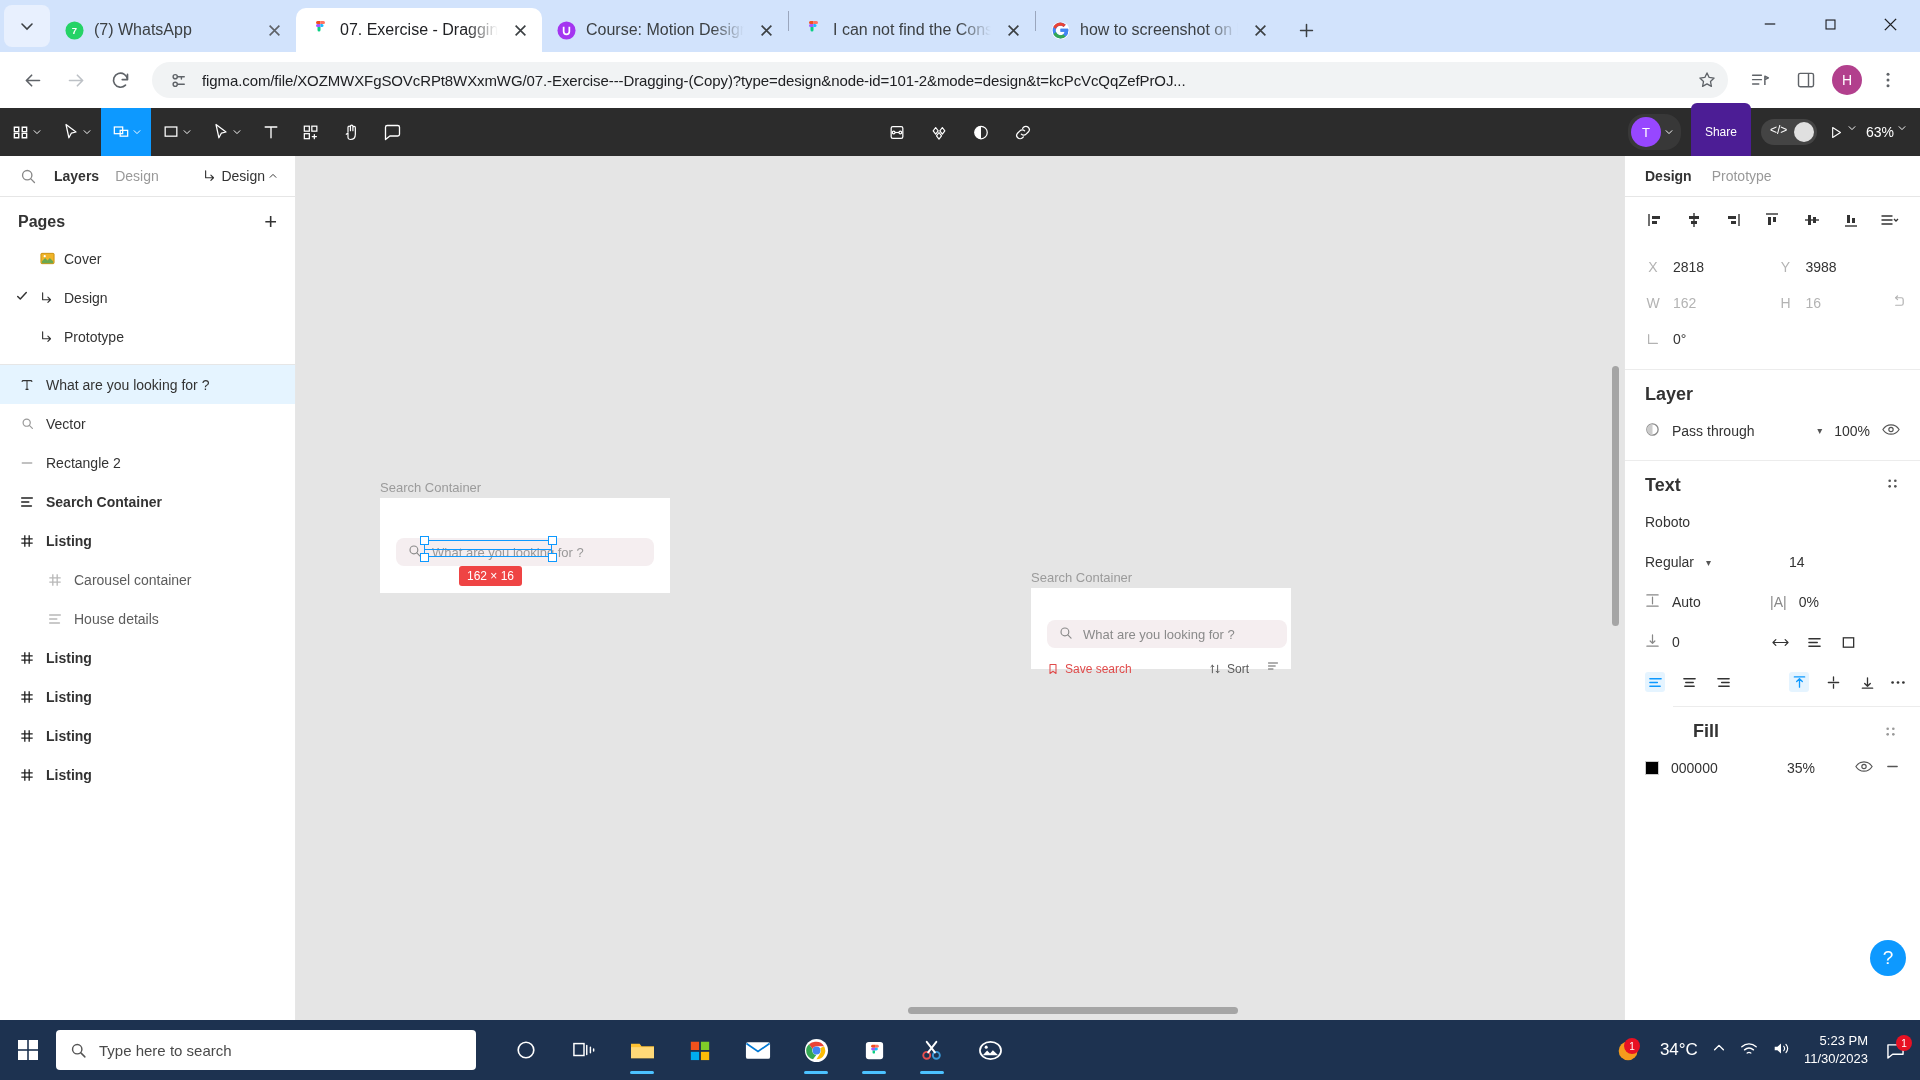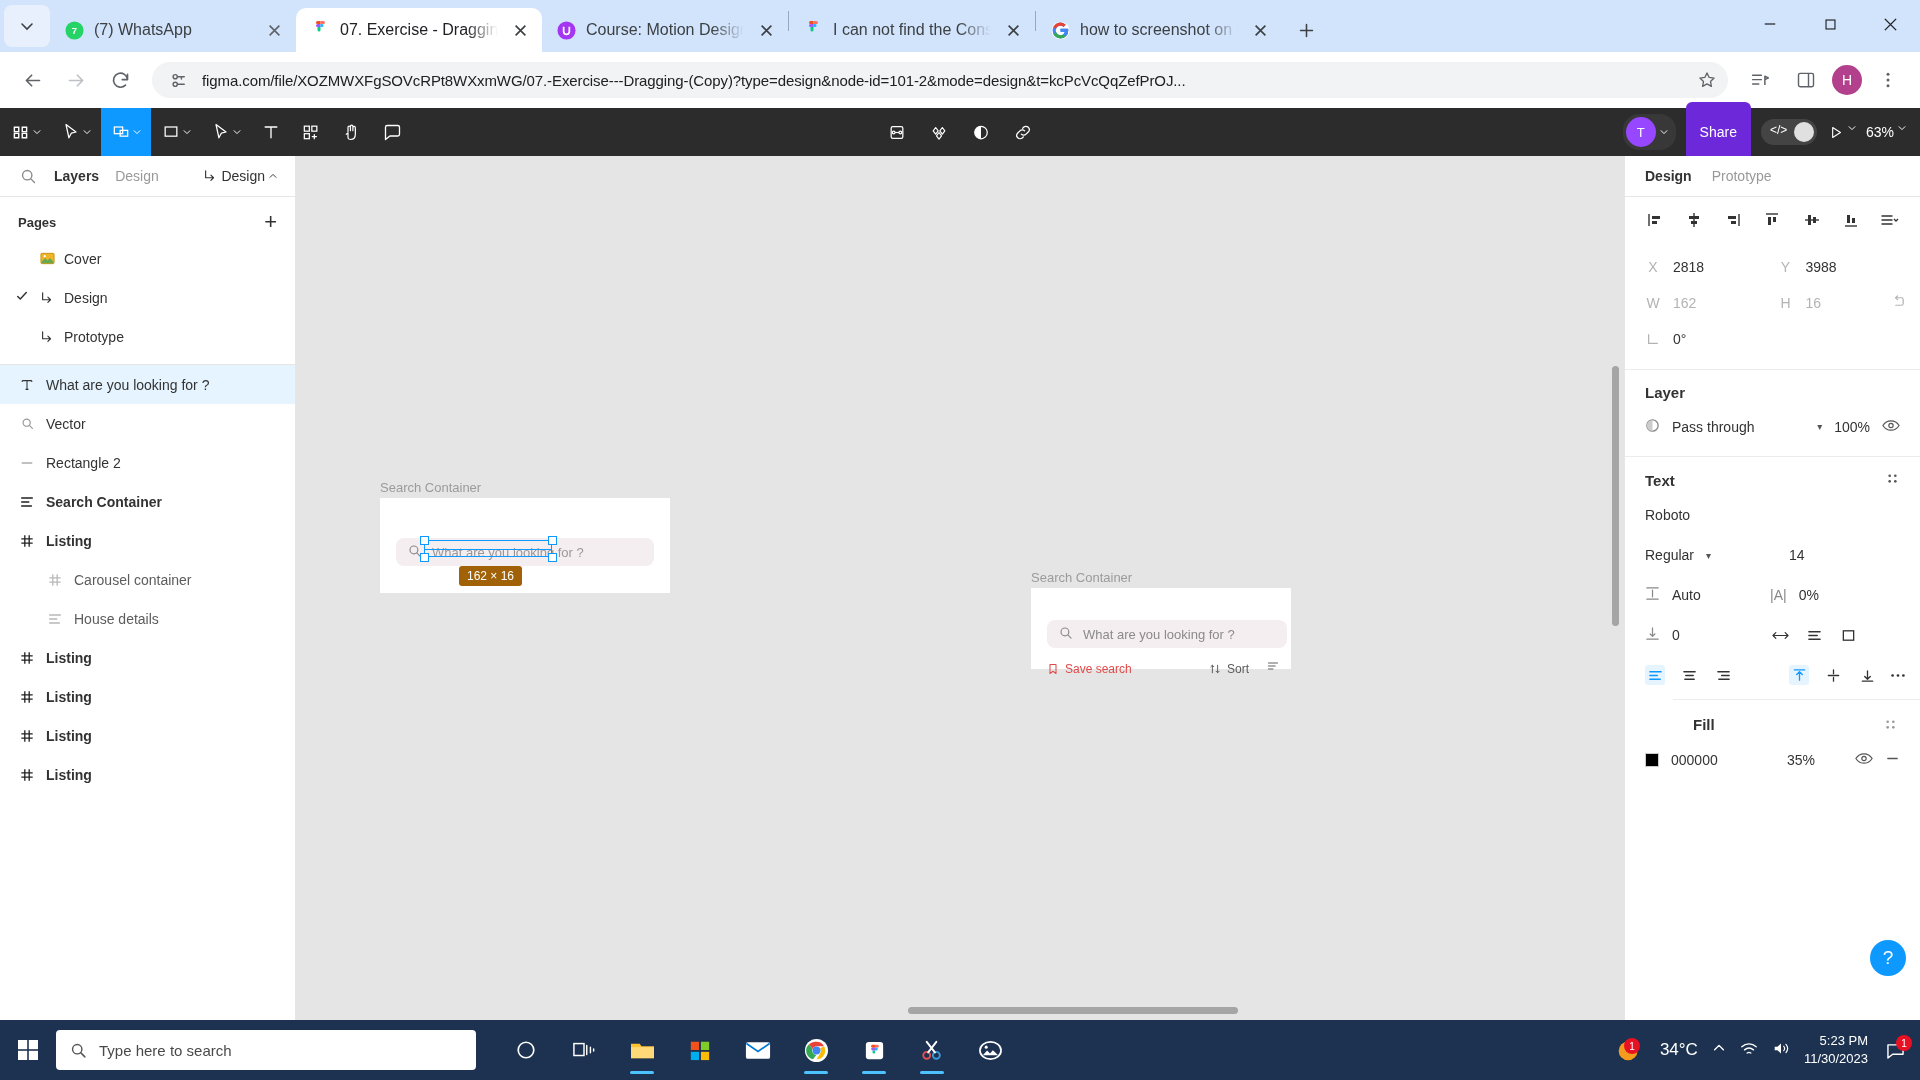--- a/index.html
+++ b/index.html
@@ -77,36 +77,36 @@
   .tool { height: 48px; display: flex; align-items: center; justify-content: center; gap: 2px; padding: 0 10px; }
   .tool.active { background: #0d99ff; }
   .caret { width: 8px; height: 8px; }
   .fig-center { position: absolute; left: 50%; transform: translateX(-50%); display: flex; align-items: center; gap: 22px; }
   .fig-right { margin-left: auto; display: flex; align-items: center; gap: 10px; padding-right: 14px; }
   .fig-avatar {
     width: 30px; height: 30px; border-radius: 50%; background: #9747ff; color: #fff;
     font-size: 13px; display: flex; align-items: center; justify-content: center;
   }
   .avatar-chip { display: flex; align-items: center; gap: 4px; background: #383838; border-radius: 16px; padding: 3px 8px 3px 3px; }
-  .share-btn { background: #6d28d9; color: #fff; font-size: 14px; padding: 22px 14px; border-radius: 6px; }
+  .share-btn { background: #4c1d95; color: #fff; font-size: 12px; padding: 22px 14px; border-radius: 6px; }
   .toggle-pill { width: 56px; height: 26px; background: #444; border-radius: 13px; position: relative; }
   .toggle-pill::after { content:''; position:absolute; right:3px; top:3px; width:20px; height:20px; border-radius:50%; background:#e0e0e0; }
   .zoom-label { font-size: 14px; display: flex; gap: 4px; }
 
   .fig-body { flex: 1; display: flex; min-height: 0; }
 
   
   .left-panel { width: 296px; background: #fff; border-right: 1px solid #e6e6e6; display: flex; flex-direction: column; flex: none; }
   .lp-tabs { height: 41px; display: flex; align-items: center; gap: 16px; padding: 0 18px; border-bottom: 1px solid #e6e6e6; }
   .lp-tabs .t { font-size: 14px; color: #999; }
   .lp-tabs .t.sel { color: #333; font-weight: bold; }
   .lp-tabs .design-link { margin-left: auto; font-size: 14px; color: #333; display: flex; align-items: center; gap: 4px;}
 
   .pages-head { display: flex; align-items: center; padding: 14px 18px 6px; }
-  .pages-head .ttl { font-size: 13px; font-weight: bold; color: #333; }
+  .pages-head .ttl { font-size: 16px; font-weight: bold; color: #333; }
   .pages-head .plus { margin-left: auto; font-size: 22px; color: #333; line-height: 1; }
 
   .page-row { height: 39px; display: flex; align-items: center; padding-left: 14px; gap: 8px; font-size: 14px; color: #333; }
   .page-row .chk { width: 16px; text-align: center; font-size: 13px; color: #333; }
   .page-row .pico { width: 18px; display: flex; align-items: center; justify-content: center; }
 
   .lp-sep { height: 1px; background: #e6e6e6; margin: 8px 0 0; }
 
   .layer-row { height: 39px; display: flex; align-items: center; gap: 10px; font-size: 14px; color: #333; padding-left: 18px; }
   .layer-row.sel { background: #e5f4ff; }
@@ -120,21 +120,21 @@
   .frame-label { position: absolute; font-size: 13px; color: #9b9b9b; }
   .frame { position: absolute; background: #fff; }
 
   .search-pill {
     position: absolute; background: #f5eef0; border-radius: 8px; display: flex;
     align-items: center; gap: 10px; padding: 0 12px; font-size: 13px; color: #8a8a8a;
   }
   .sel-box { position: absolute; border: 1.5px solid #0d99ff; }
   .handle { position: absolute; width: 9px; height: 9px; background: #fff; border: 1.5px solid #0d99ff; }
   .size-badge {
-    position: absolute; background: #a16207; color: #fff; font-size: 12px;
+    position: absolute; background: #ef4444; color: #fff; font-size: 12px;
     padding: 3px 8px; border-radius: 3px; white-space: nowrap;
   }
   .sel-underline { position:absolute; height:1px; background:#0d99ff; }
 
   .hscroll { position: absolute; bottom: 6px; height: 7px; background: #a5a5a5; border-radius: 4px; }
   .vscroll { position: absolute; right: 5px; width: 7px; background: #a5a5a5; border-radius: 4px; }
 
   
   .right-panel { width: 296px; background: #fff; border-left: 1px solid #e6e6e6; flex: none; display: flex; flex-direction: column; position: relative; }
   .rp-tabs { height: 41px; display: flex; align-items: center; gap: 20px; padding: 0 20px; border-bottom: 1px solid #e6e6e6; }
@@ -142,21 +142,21 @@
   .rp-tabs .t.sel { color: #333; font-weight: 600; }
 
   .align-row { height: 46px; display: flex; align-items: center; justify-content: space-between; padding: 0 20px; }
   .sec { border-bottom: 1px solid #ececec; padding: 8px 20px 14px; }
   .prop-grid { display: grid; grid-template-columns: 1fr 1fr; gap: 4px 10px; }
   .prop { height: 32px; display: flex; align-items: center; gap: 12px; font-size: 14px; color: #333; }
   .prop .k { color: #b3b3b3; width: 16px; display:flex; align-items:center; justify-content:center;}
   .prop .v { color: #333; }
   .prop .v.dim { color: #b3b3b3; }
 
-  .sec-title { font-size: 15px; font-weight: bold; color: #333; padding: 14px 20px 6px; display: flex; align-items: center; }
+  .sec-title { font-size: 18px; font-weight: bold; color: #333; padding: 14px 20px 6px; display: flex; align-items: center; }
   .sec-title .r { margin-left: auto; }
 
   .row-line { height: 40px; display: flex; align-items: center; padding: 0 20px; gap: 12px; font-size: 14px; color: #333; }
   .row-line .grow { flex: 1; }
   .chev { font-size: 10px; color: #555; }
   .icon-btns { display: flex; align-items: center; gap: 14px; }
   .ibox { width: 20px; height: 20px; display: flex; align-items: center; justify-content: center; }
   .ibox.active { background: #e5f4ff; border-radius: 3px; }
 
   .swatch { width: 14px; height: 14px; background: #000; border: 1px solid #ccc; }

